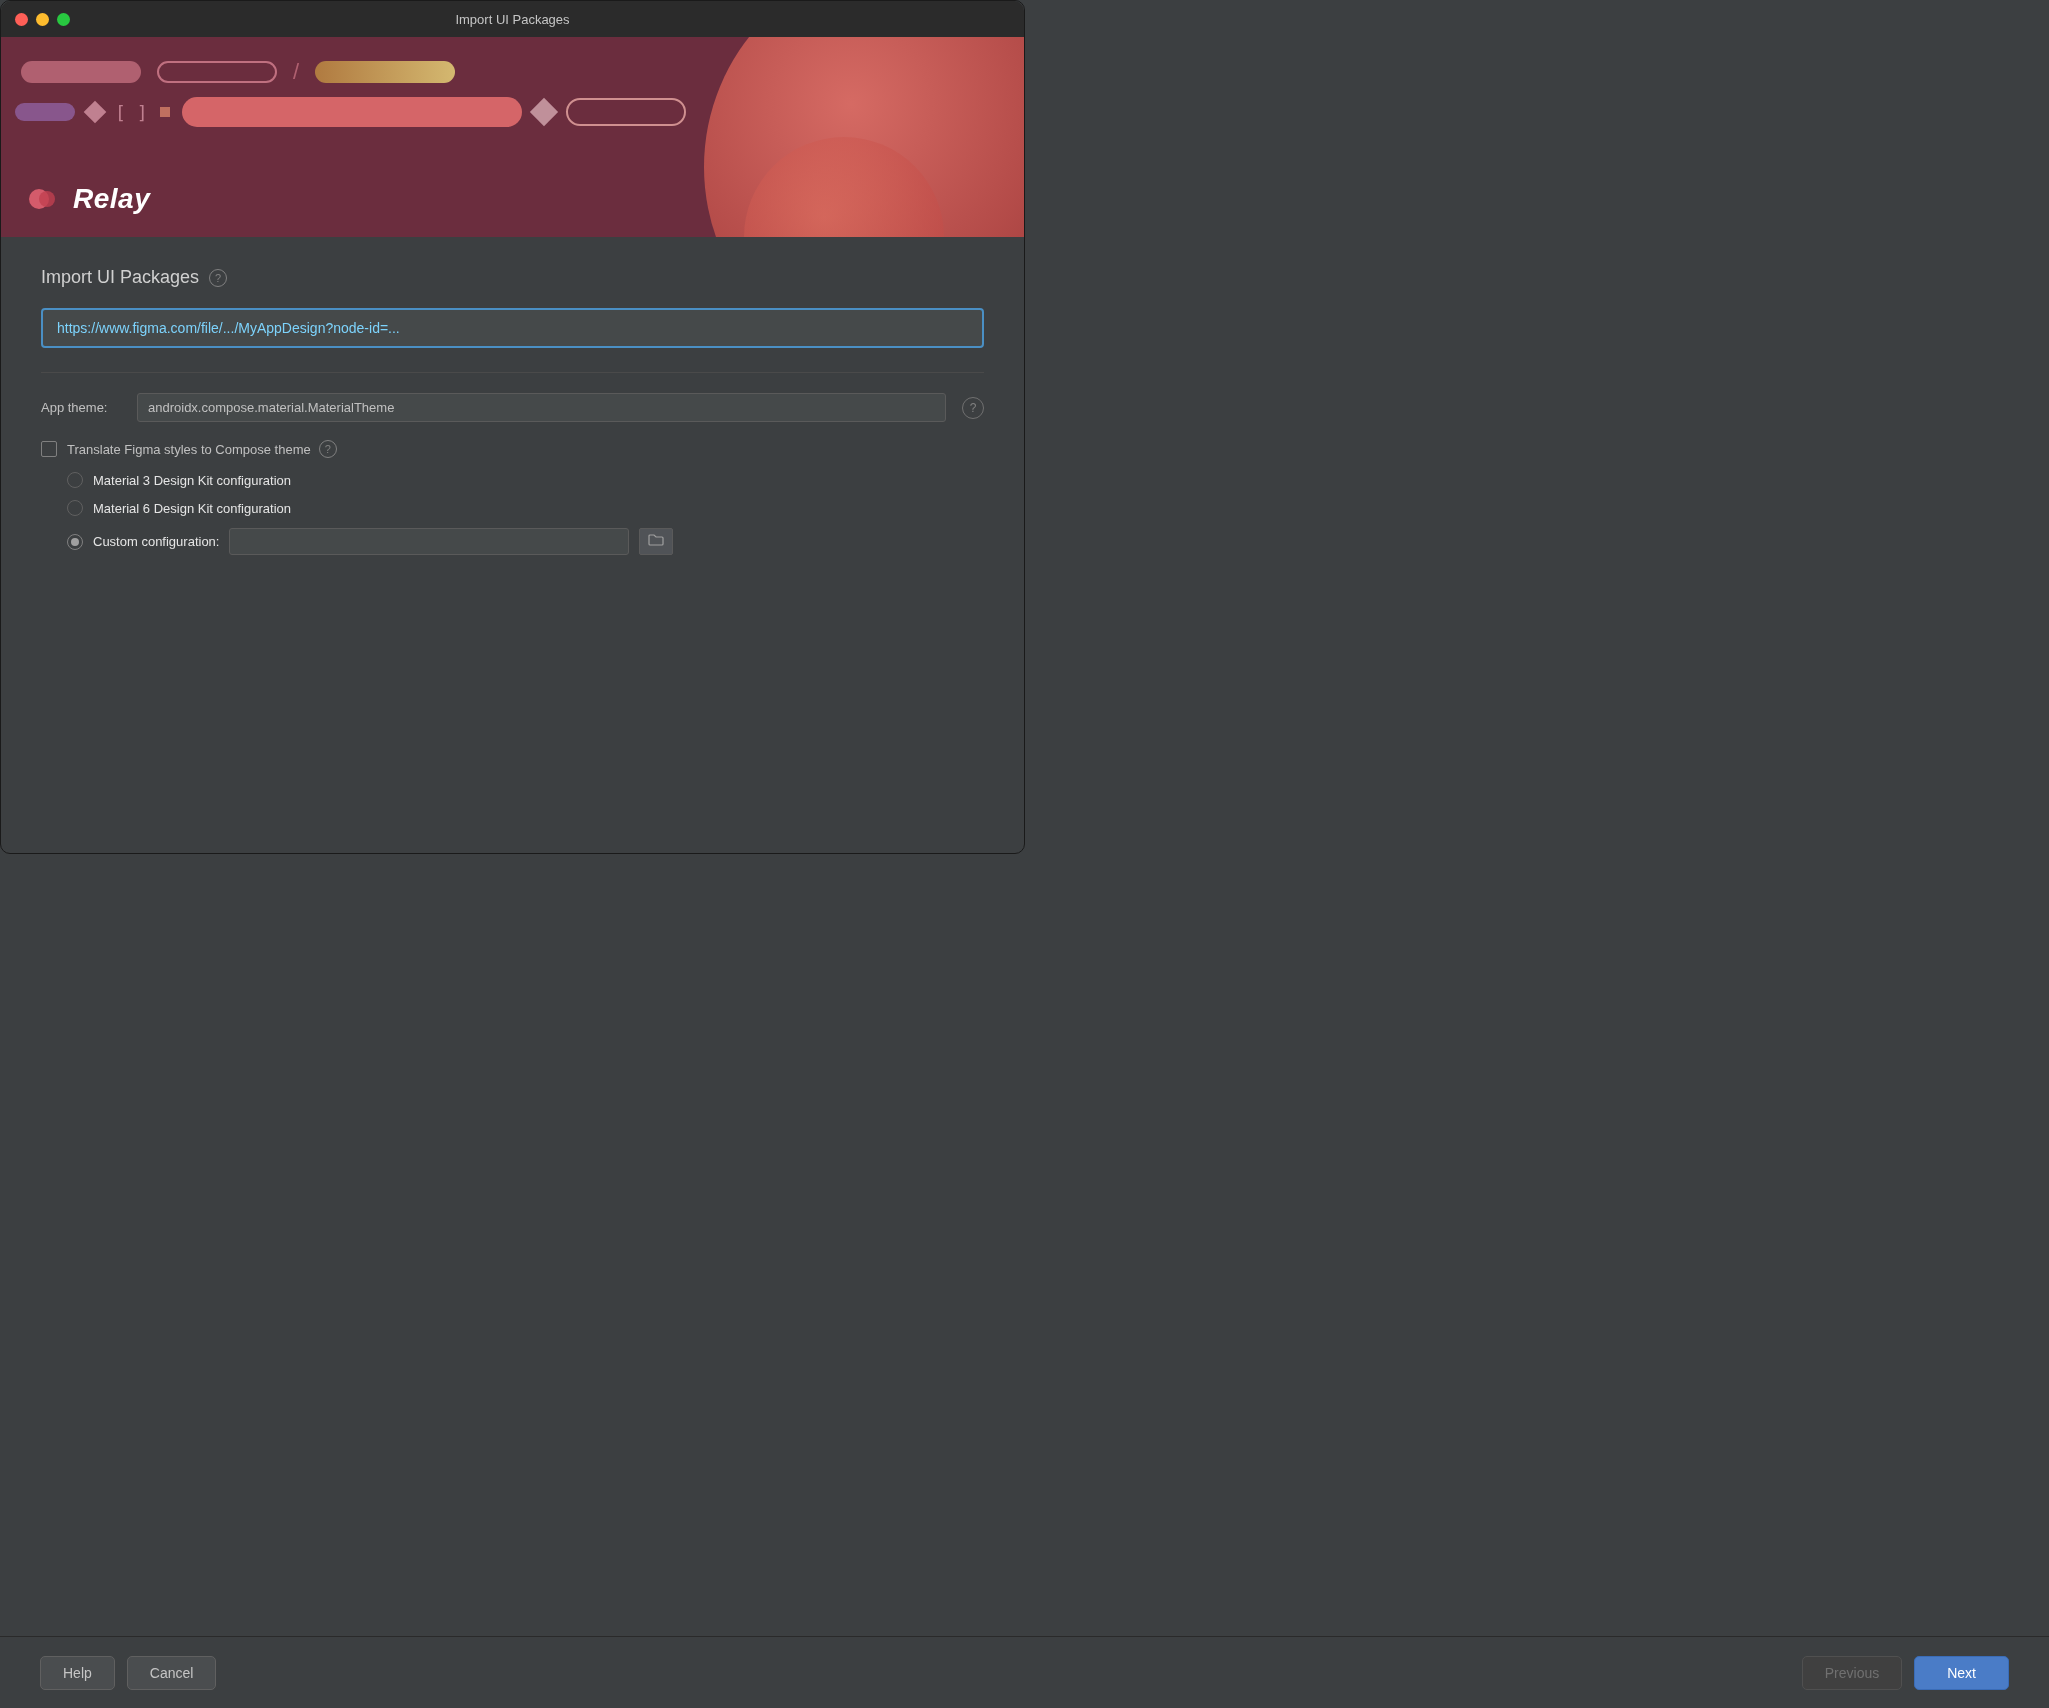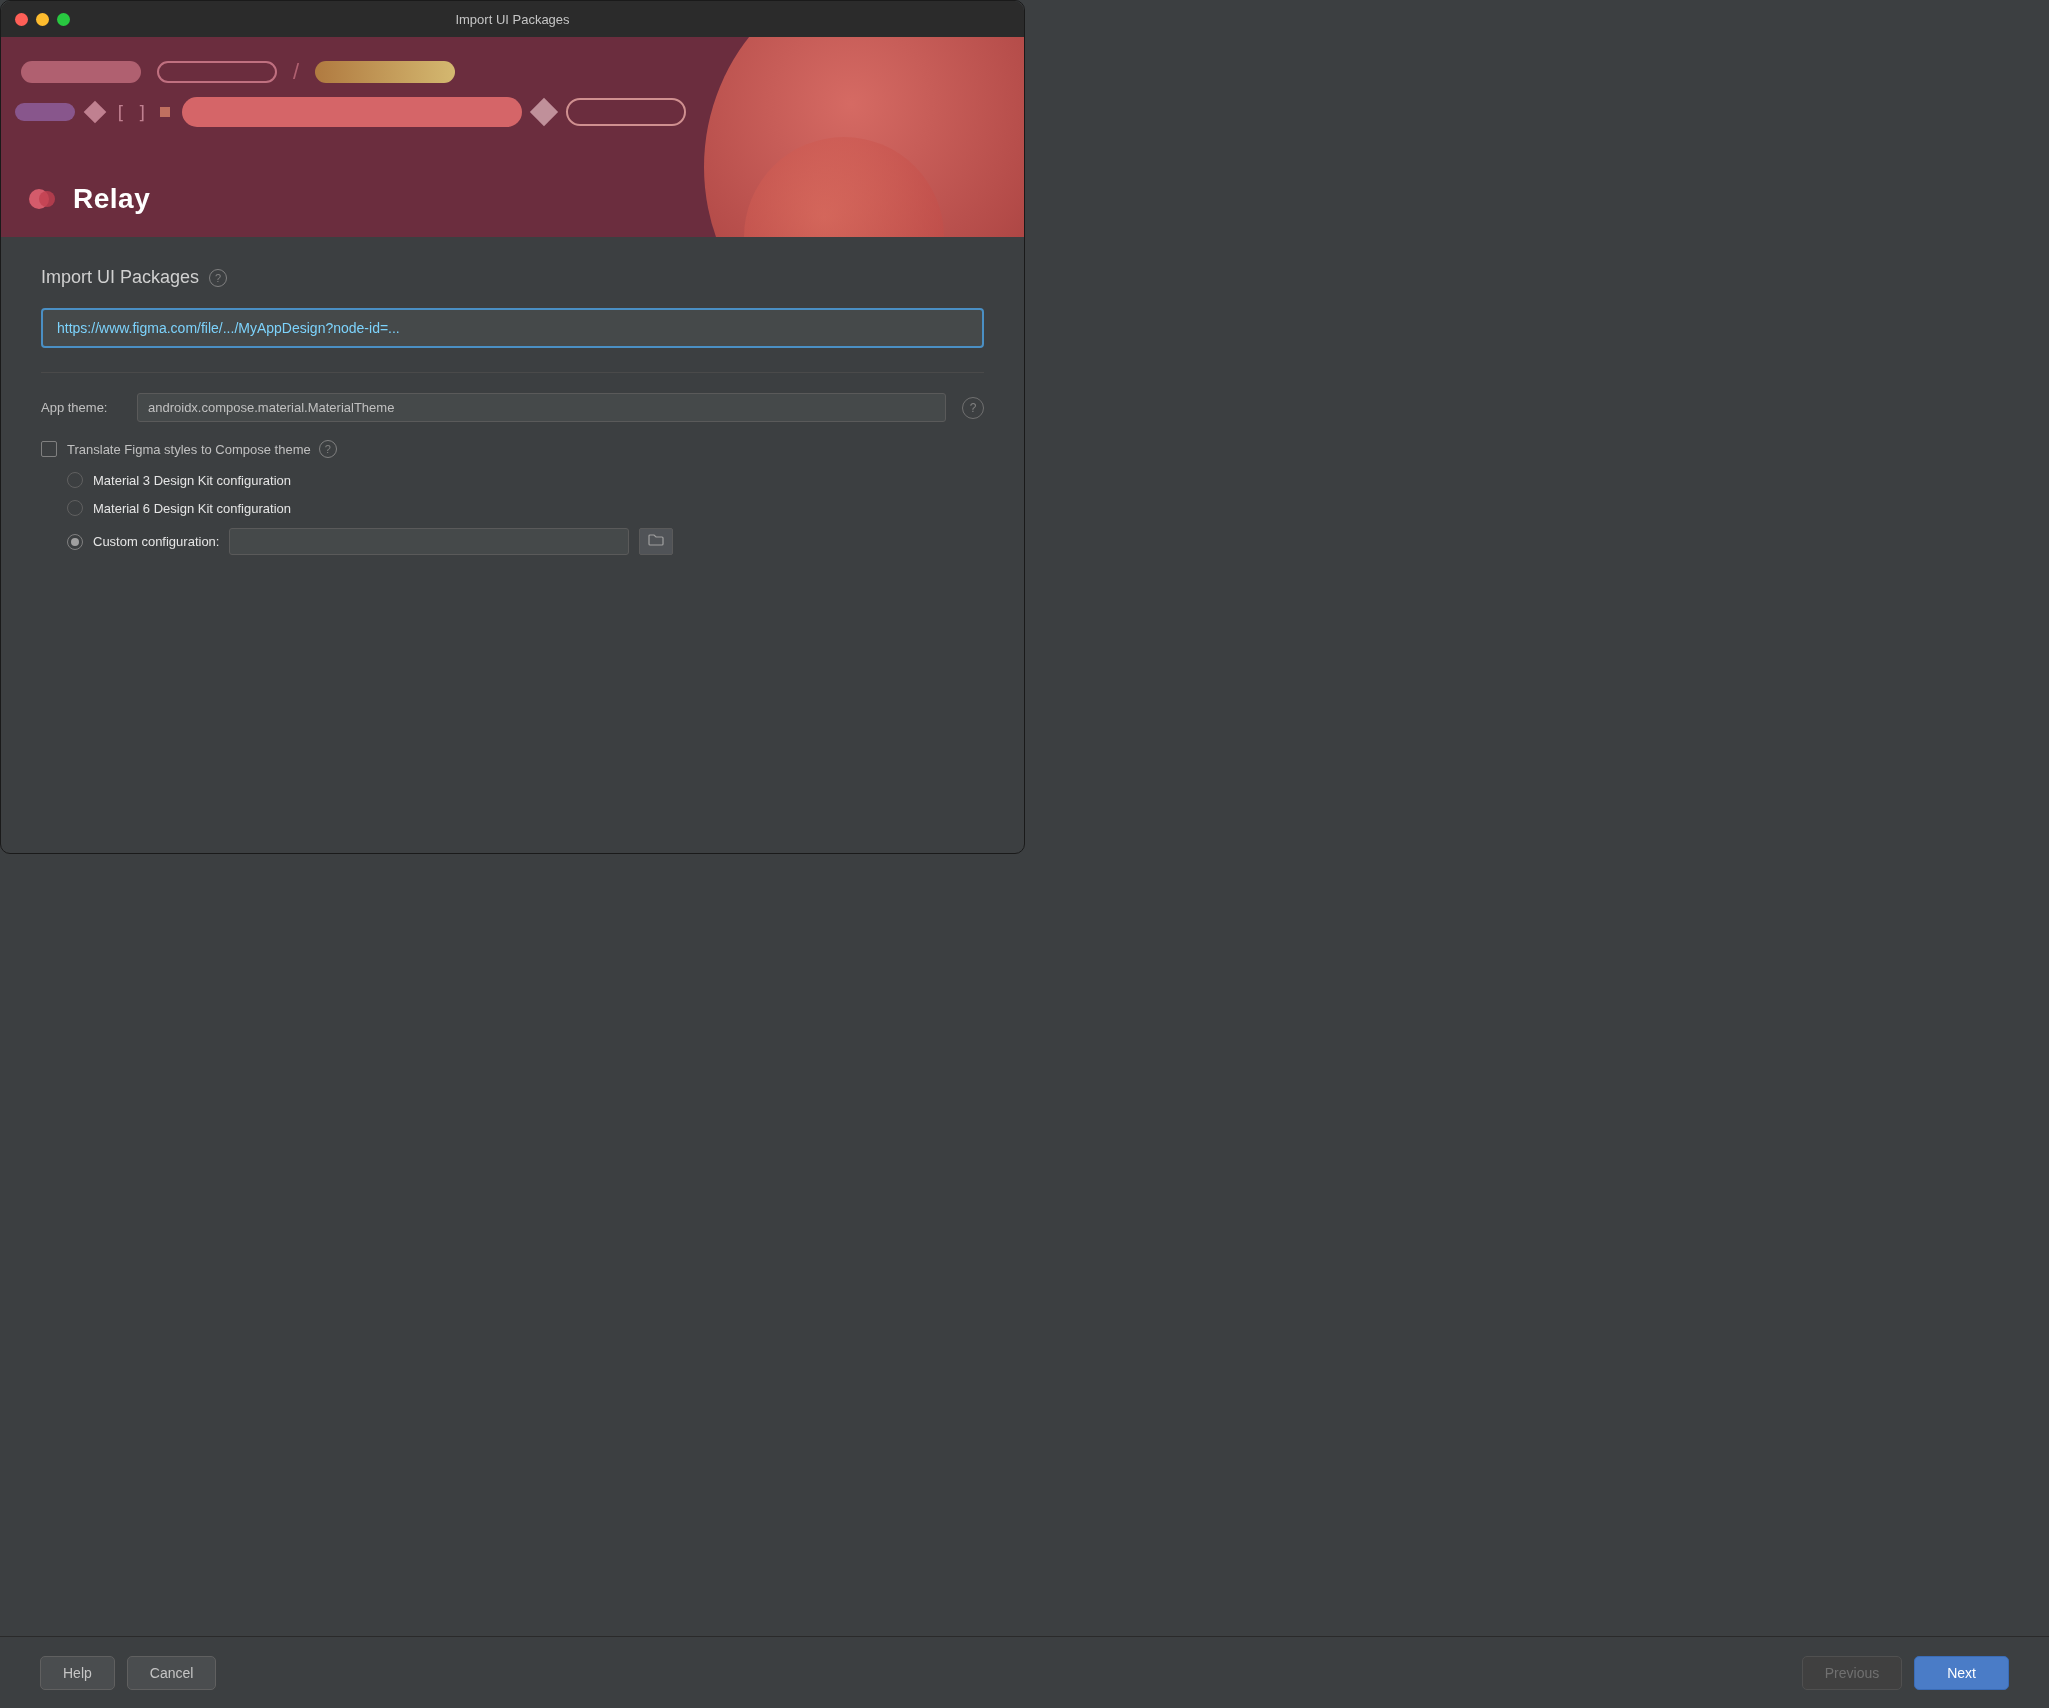--- a/index.html
+++ b/index.html
@@ -164,20 +164,21 @@
     }
     .relay-icon {
       width: 36px;
       height: 36px;
     }
     .relay-name {
       color: #ffffff;
       font-size: 28px;
       font-weight: 700;
       letter-spacing: 0.5px;
+      font-style: italic;
     }
 
     
     .main-content {
       padding: 30px 40px;
       background: #3c3f41;
     }
 
     .section-title {
       color: #d0d0d0;

